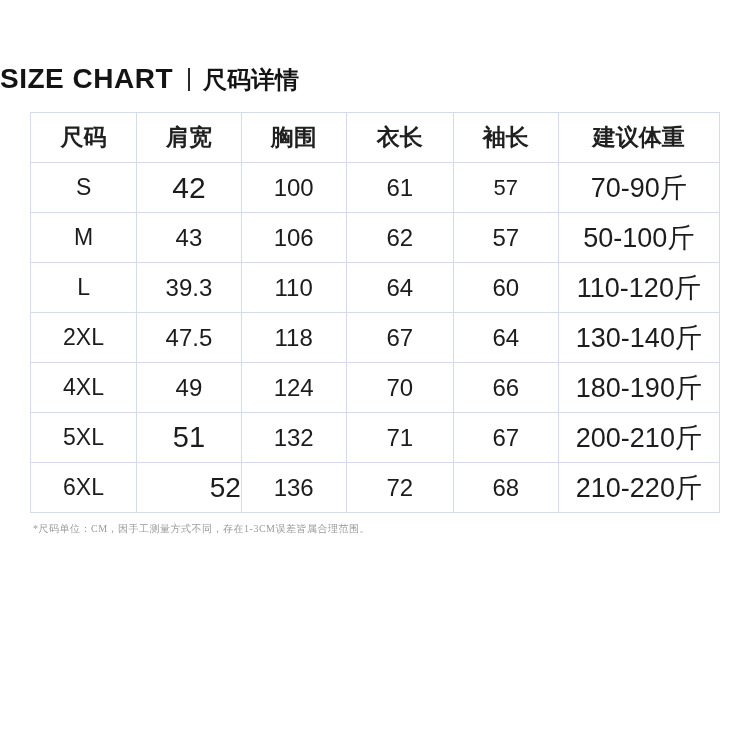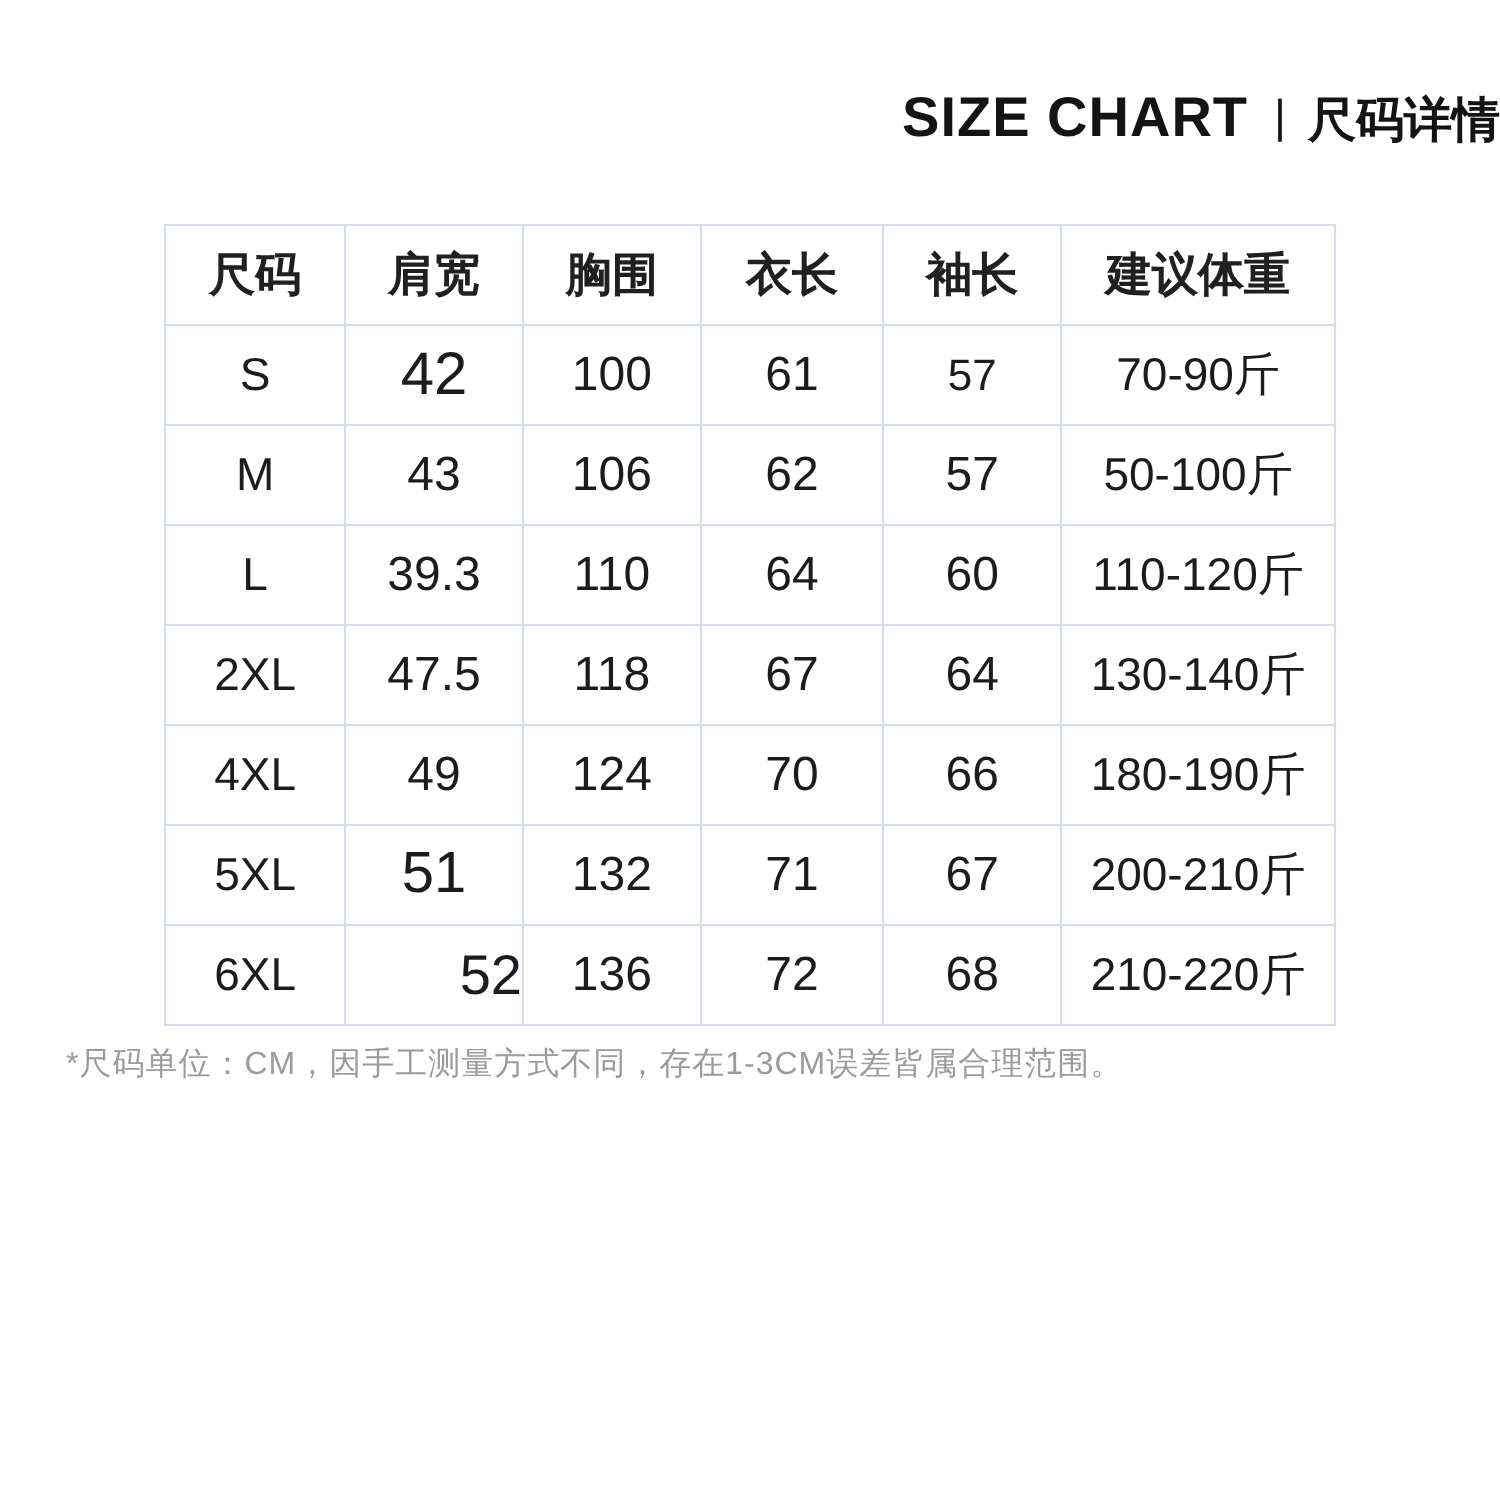--- a/index.html
+++ b/index.html
@@ -15,22 +15,22 @@
     color:var(--text-color);
   }
   .page{
     position:relative;
     width:750px;
     height:750px;
     background:var(--bg-color);
     overflow:hidden;
   }
   .title{
-    padding-top:42px;
-    text-align:right;
+    padding-top:62px;
+    text-align:left;
     white-space:nowrap;
     line-height:33px;
     height:95px;
   }
   .title-en{
     font-size:28px;
     font-weight:900;
     letter-spacing:.5px;
     color:#141414;
   }
@@ -40,21 +40,21 @@
     margin:0 11px 0 13px;
     color:#141414;
     vertical-align:2px;
   }
   .title-zh{
     font-size:24px;
     font-weight:700;
     color:#141414;
   }
   .size-table{
-    width:586px;
+    width:690px;
     margin:17px auto 0 auto;
     border-collapse:collapse;
     table-layout:fixed;
     padding-left:48px;
   }
   .size-table th,
   .size-table td{
     border:1px solid var(--border-color);
     height:50px;
     text-align:center;
@@ -69,32 +69,33 @@
   .size-table td{
     font-size:24px;
     font-weight:400;
     color:#1c1c1c;
   }
   .size-table td:first-child{
     font-size:23px;
     font-weight:500;
   }
   .size-table td:last-child{
-    font-size:23px;
+    font-size:27px;
   }
   
   .size-table tbody tr:nth-child(1) td:nth-child(2){font-size:30px;text-align:center;}
   .size-table tbody tr:nth-child(1) td:nth-child(5){font-size:22px;}
   .size-table tbody tr:nth-child(6) td:nth-child(2){font-size:29px;}
   .size-table tbody tr:nth-child(7) td:nth-child(2){font-size:28px;text-align:right;}
   .footnote{
     margin:9px 0 0 33px;
-    font-size:16px;
+    font-size:10px;
     color:var(--footnote-color);
     letter-spacing:.5px;
+    font-family:Liberation Serif, serif;
   }
 </style>
 </head>
 <body>
 
 <div class="page">
 
   <div class="title">
     <span class="title-en">SIZE CHART</span><span class="title-sep">|</span><span class="title-zh">尺码详情</span>
   </div>

